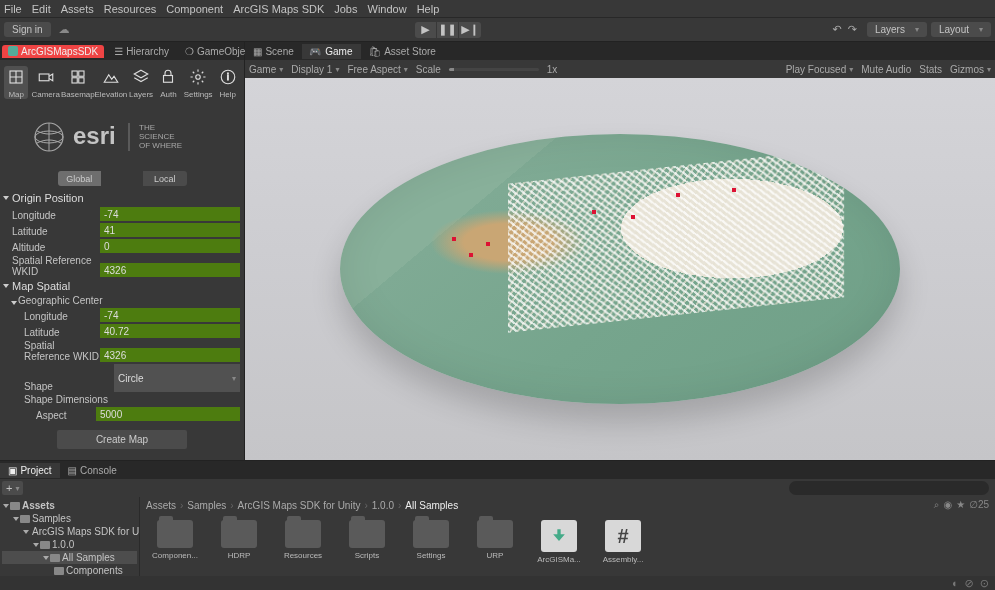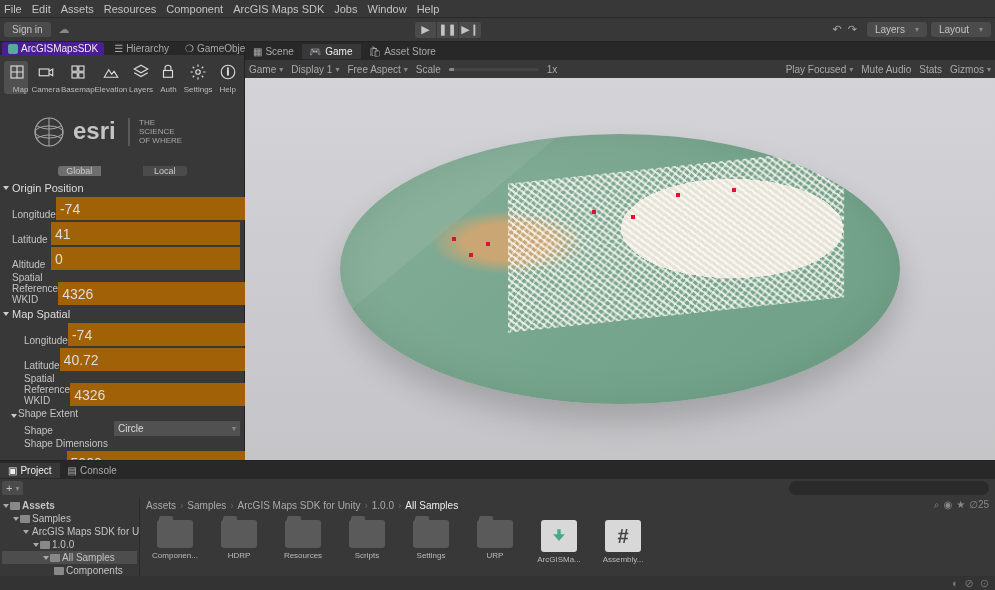--- a/index.html
+++ b/index.html
@@ -92,37 +92,37 @@
     gap:4px;
   }
   .tab {
     padding: 1px 6px;
     color: #aaa;
     border-radius:3px 3px 0 0;
     display:flex;
     align-items:center;
     gap:3px;
   }
-  .tab.active { background: #4c1d95; color: #eee; }
+  .tab.active { background: #ef4444; color: #eee; }
   .tab-icon { width:10px;height:10px;display:inline-block;background:#5a9; border-radius:2px;}
   .tool-row {
     display: flex;
     padding: 6px 4px;
     gap: 3px;
     justify-content:flex-start;
   }
   .tool {
     display: flex;
     flex-direction: column;
     align-items: center;
     width: 30px;
     gap: 2px;
     cursor: pointer;
   }
-  .tool.active { background:#505050; border-radius:3px;align-items:flex-end;}
+  .tool.active { background:#505050; border-radius:3px;}
   .tool-ic {
     width: 22px;
     height: 22px;
     display:flex;
     align-items:center;
     justify-content:center;
   }
   .tool svg { width:18px;height:18px; }
   .tool-lbl { font-size: 8px; color:#bbb; }
   .logo-wrap {
@@ -144,26 +144,26 @@
   .prop-row {
     display:flex;
     align-items:flex-end;
     padding:1px 4px 1px 12px;
     font-size:10px;
   }
   .prop-row.sub { padding-left:24px; }
   .prop-label { width:90px; color:#c4c4c4;}
   .prop-field {
     flex:1;
-    background:#a16207;
+    background:#4d7c0f;
     color:#ddd;
     border:none;
     padding:2px 4px;
-    font-size:14px;
-    height:23px;
+    font-size:10px;
+    height:14px;
   }
   .seg {
     display:flex;
     width:129px;
     height:15px;
     margin:4px auto;
   }
   .seg div {
     flex:1;
     background:#4b4b4b;
@@ -184,21 +184,21 @@
     display:flex;align-items:center;justify-content:center;
     color:#ddd;
     font-size:9px;
   }
   .dd-field {
     flex:1;
     background:#515151;
     color:#ddd;
     padding:1px 4px;
     font-size:10px;
-    height:15px;
+    height:28px;
     display:flex;align-items:center;justify-content:space-between;
   }
   .create-btn {
     background:#4b4b4b;
     color:#ccc;
     border:none;
     padding:4px 0;
     width:130px;
     margin:8px auto;
     display:block;
@@ -493,35 +493,35 @@
       </div>
     <div class="prop-row">
         <span class="prop-label" style="width:96px">Spatial Reference WKID</span>
         <input class="prop-field" value="4326" style="">
       </div>
 
     <div class="section-head">
         <span class="tri"></span>
         <span>Map Spatial</span>
       </div>
+    <div class="prop-row">
+        <span class="tri" style="margin-right:2px"></span>
+        <span>Geographic Center</span>
+      </div>
     <div class="prop-row sub">
         <span class="prop-label">Longitude</span>
         <input class="prop-field" value="-74" style="">
       </div>
     <div class="prop-row sub">
         <span class="prop-label">Latitude</span>
         <input class="prop-field" value="40.72" style="">
       </div>
     <div class="prop-row sub">
         <span class="prop-label" style="width:80px">Spatial Reference WKID</span>
         <input class="prop-field" value="4326" style="">
-      </div>
-    <div class="prop-row">
-        <span class="tri" style="margin-right:2px"></span>
-        <span>Shape Extent</span>
       </div>
     <div class="prop-row sub">
         <span class="prop-label">Shape</span>
         <div class="dd-field">
           <span>Circle</span>
           <span class="car">▾</span>
         </div>
       </div>
     <div class="prop-row sub">
         <span class="prop-label">Shape Dimensions</span>

